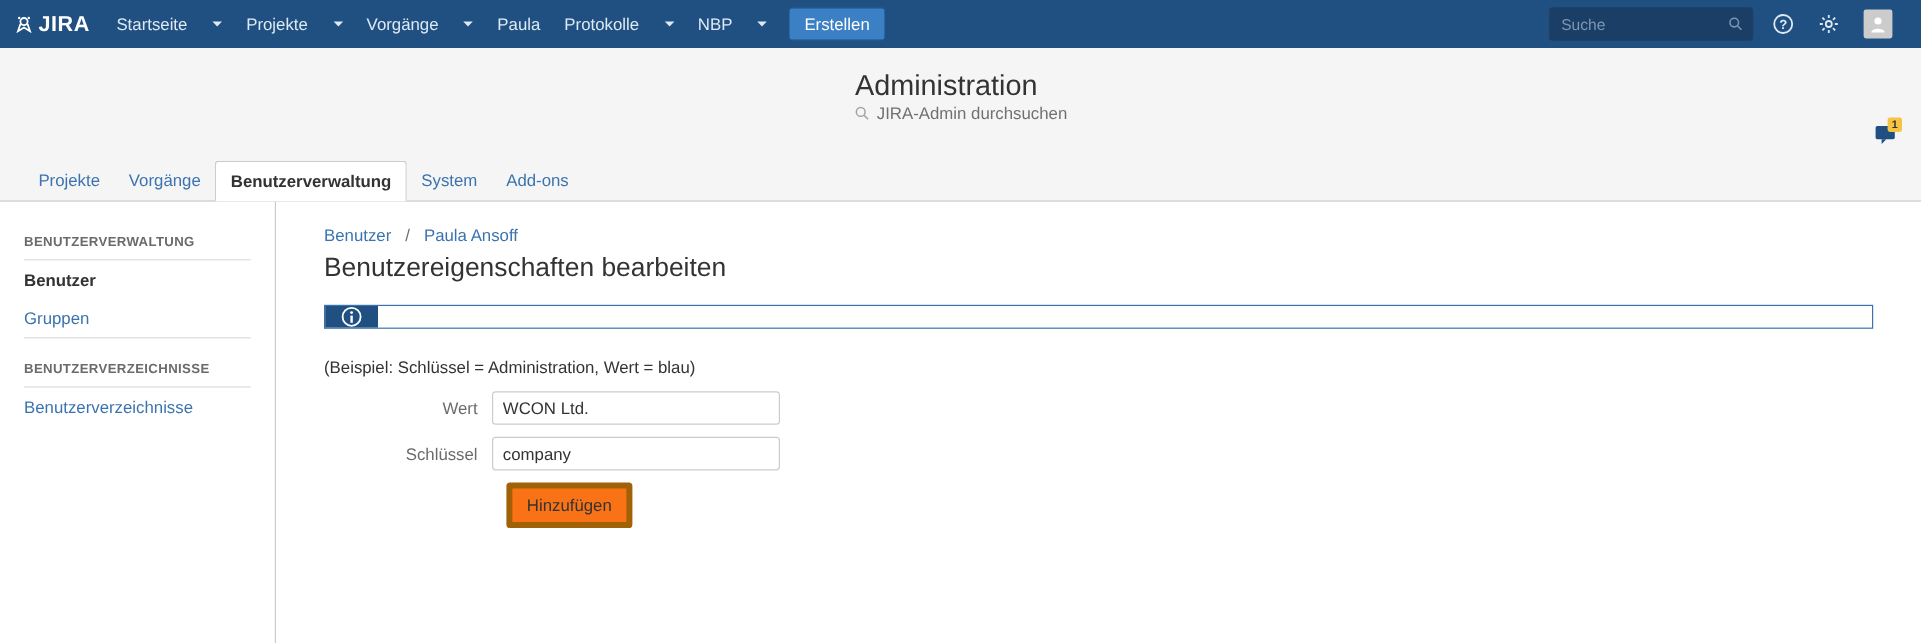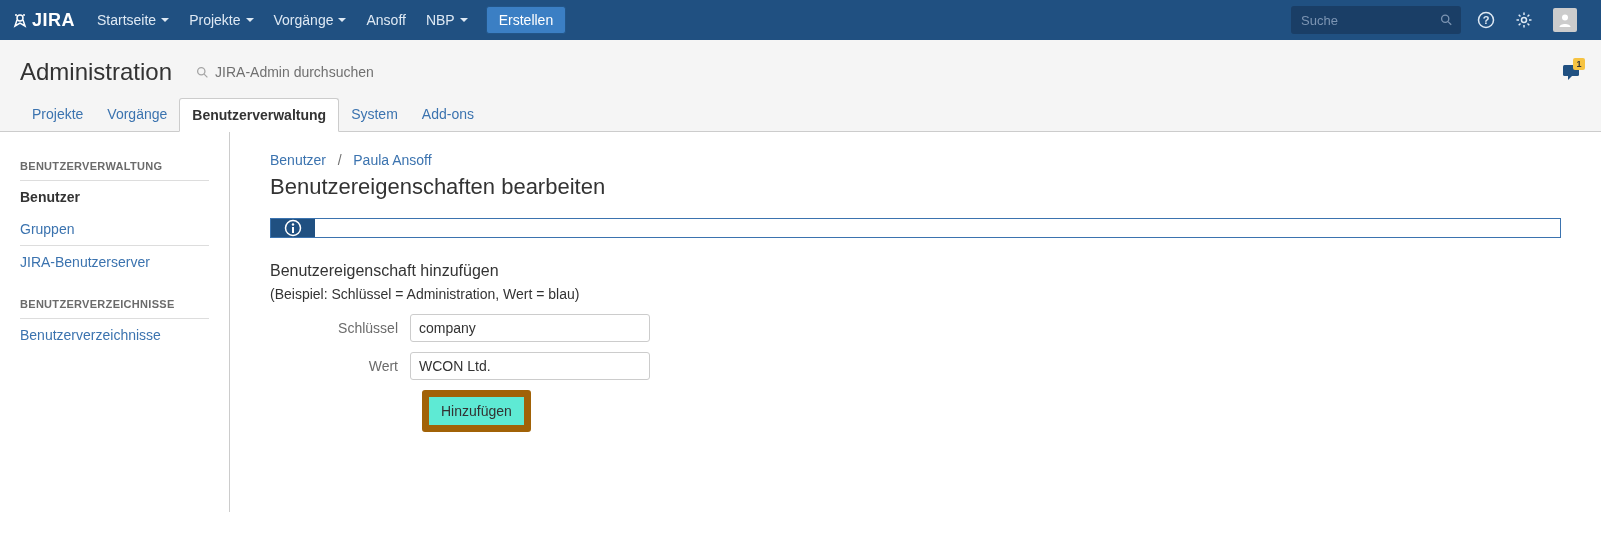--- a/index.html
+++ b/index.html
@@ -30,20 +30,21 @@
   .logo svg { margin-right: 4px; }
   .nav-items { display: flex; align-items: center; }
   .nav-item {
     color: #dee9f4;
     padding: 0 10px;
     height: 40px;
     display: flex;
     align-items: center;
     cursor: pointer;
     font-size: 14px;
+    gap: 16px;
   }
   .nav-item .caret {
     margin-left: 5px;
     width: 0; height: 0;
     border-left: 4px solid transparent;
     border-right: 4px solid transparent;
     border-top: 4px solid #dee9f4;
   }
   .btn-create {
     background: #3b7fc4;
@@ -100,20 +101,21 @@
 
   
   .admin-header {
     background: #f5f5f5;
     border-bottom: 1px solid #ccc;
   }
   .admin-title-row {
     display: flex;
     align-items: center;
     padding: 18px 20px 12px 20px;
+    flex-direction: column;
   }
   .admin-title {
     font-size: 24px;
     color: #333;
     margin-right: 24px;
   }
   .admin-search {
     color: #707070;
     font-size: 14px;
     display: flex;
@@ -247,22 +249,22 @@
   }
   .form-input {
     width: 240px;
     padding: 5px 8px;
     border: 1px solid #ccc;
     border-radius: 3px;
     font-size: 14px;
     color: #333;
   }
   .btn {
-    background: #5eead4;
-    border: 7px solid #a16207;
+    background: #f97316;
+    border: 5px solid #a16207;
     border-radius: 3px;
     padding: 6px 12px;
     font-size: 14px;
     cursor: pointer;
     margin-left: 152px;
     color: #333;
   }
 </style>
 </head>
 <body>
@@ -284,21 +286,25 @@
       </div>
     <div class="nav-item">
         <span>Projekte</span>
         <span class="caret"></span>
       </div>
     <div class="nav-item">
         <span>Vorgänge</span>
         <span class="caret"></span>
       </div>
     <div class="nav-item">
-        <span>Ansoff</span>
+        <span>Paula</span>
+      </div>
+    <div class="nav-item">
+        <span>Protokolle</span>
+        <span class="caret"></span>
       </div>
     <div class="nav-item">
         <span>NBP</span>
         <span class="caret"></span>
       </div>
     <button class="btn-create">Erstellen</button>
   </div>
   <div class="nav-right">
     <div class="search-box">
       <input class="search-input" placeholder="Suche" style="">
@@ -367,21 +373,20 @@
     <div class="admin-tab">System</div>
     <div class="admin-tab">Add-ons</div>
   </div>
 </div>
 
 <div class="body">
   <div class="sidebar">
     <div class="side-section-title">BENUTZERVERWALTUNG</div>
     <div class="side-item active">Benutzer</div>
     <div class="side-item border-bottom">Gruppen</div>
-    <div class="side-item">JIRA-Benutzerserver</div>
     <div class="side-section-title">BENUTZERVERZEICHNISSE</div>
     <div class="side-item">Benutzerverzeichnisse</div>
   </div>
 
   <div class="main">
     <div class="breadcrumb">
       <a href="#">Benutzer</a>
       &nbsp;&nbsp;<span>/</span>&nbsp;&nbsp;
       <a href="#">Paula Ansoff</a>
     </div>
@@ -390,26 +395,25 @@
     <div class="info-panel">
       <div class="info-icon-col">
         <svg width="18" height="18" viewBox="0 0 18 18">
             <circle cx="9" cy="9" r="7.5" fill="none" stroke="#fff" stroke-width="1.5"></circle>
             <circle cx="9" cy="5.5" r="1.2" fill="#fff"></circle>
             <rect x="8" y="8" width="2" height="6" fill="#fff"></rect>
           </svg>
       </div>
     </div>
 
-    <div class="section-heading">Benutzereigenschaft hinzufügen</div>
     <div class="hint">(Beispiel: Schlüssel = Administration, Wert = blau)</div>
 
+    <div class="form-row">
+      <div class="form-label">Wert</div>
+      <input class="form-input" value="WCON Ltd." style="">
+    </div>
     <div class="form-row">
       <div class="form-label">Schlüssel</div>
       <input class="form-input" value="company" style="">
     </div>
-    <div class="form-row">
-      <div class="form-label">Wert</div>
-      <input class="form-input" value="WCON Ltd." style="">
-    </div>
     <button class="btn">Hinzufügen</button>
   </div>
 </div>
 
 </body></html>

